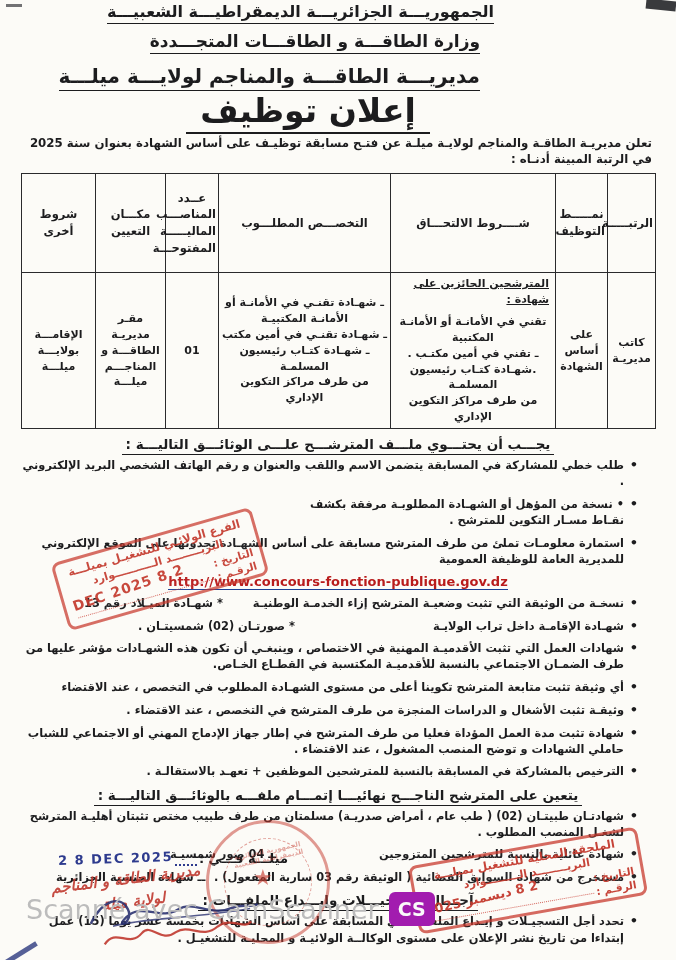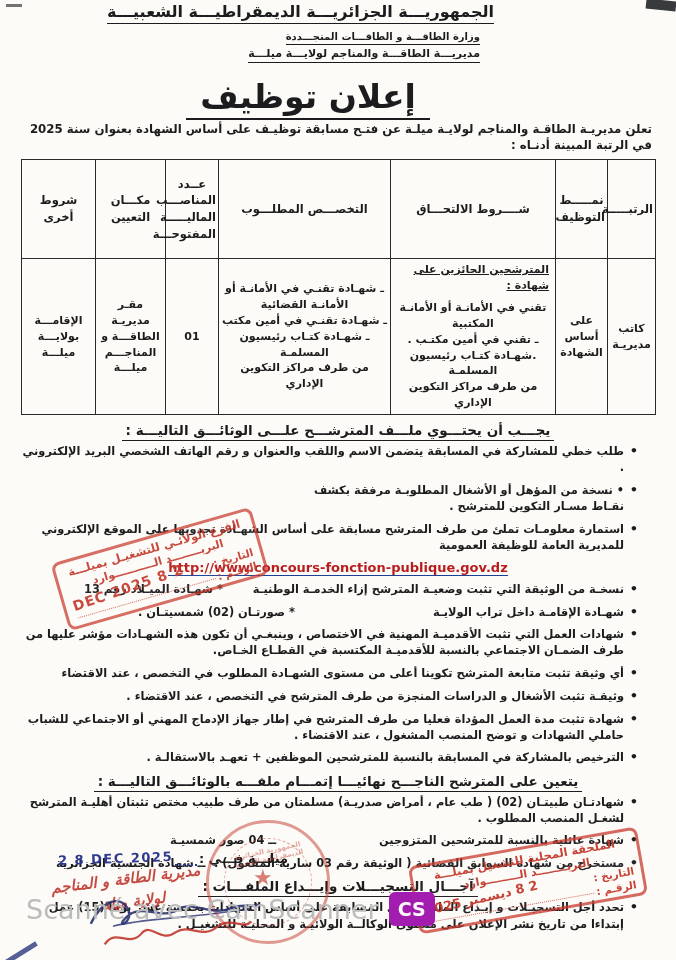--- a/index.html
+++ b/index.html
@@ -11,22 +11,22 @@
   
   .artifact{position:absolute;background:#16181c;}
   .art-tr{top:0;left:646px;width:30px;height:10px;transform:rotate(6deg);opacity:.85;}
   .art-tl{top:4px;left:6px;width:16px;height:3px;opacity:.6;}
   .art-bl{bottom:2px;left:-6px;width:46px;height:5px;transform:rotate(-32deg);background:#2c3a7e;opacity:.8;}
 
   
   .hdr{padding-top:2px;}
   .hdr div{font-weight:700;width:fit-content;border-bottom:1.6px solid #1c1c1e;padding-bottom:2px;}
   .hdr-1{font-size:16px;margin:0 182px 7px 0;}
-  .hdr-2{font-size:10px;margin:0 196px 2px 0;}
-  .hdr-3{font-size:11px;margin:0 196px 14px 0;}
+  .hdr-2{font-size:17px;margin:0 196px 10px 0;}
+  .hdr-3{font-size:20px;margin:0 196px 0 0;}
 
   .doc-title{
     text-align:center;font-size:33px;font-weight:700;letter-spacing:2px;
     margin:0 60px 2px 0;
   }
   .doc-title span{border-bottom:2.4px solid #1c1c1e;padding:0 14px 2px;}
   .intro{font-size:11.8px;font-weight:700;padding:4px 24px 3px;line-height:1.35;}
 
   
   table.grid{
@@ -161,39 +161,39 @@
       <td>كاتب مديريـة</td>
       <td>على أساس الشهادة</td>
       <td>
         <span class="cond-title">المترشحين الحائزين على شهادة :</span>
         <span class="cell-line">تقني في الأمانـة أو الأمانـة المكتبية</span>
         <span class="cell-line">ـ تقني في أمين مكتـب .</span>
         <span class="cell-line">.شهـادة كتـاب رئيسيون المسلمـة</span>
         <span class="cell-line">من طرف مراكز التكوين الإداري</span>
       </td>
       <td class="cell-lines-right">
-        <span class="cell-line">ـ شهـادة تقنـي في الأمانـة أو الأمانـة القضائية</span>
+        <span class="cell-line">ـ شهـادة تقنـي في الأمانـة أو الأمانـة المكتبيـة</span>
         <span class="cell-line">ـ شهـادة تقنـي في أمين مكتب</span>
         <span class="cell-line">ـ شهـادة كتـاب رئيسيون المسلمـة</span>
         <span class="cell-line">من طرف مراكز التكوين الإداري</span>
       </td>
       <td>01</td>
       <td>مقـر مديريـة الطاقـــة و المناجـــم ميلـــة</td>
       <td>الإقامـــة بولايـــة ميلـــة</td>
     </tr>
   </tbody>
     </table>
 
   <div class="sec-title">
     <span>يجـــب أن يحتـــوي ملـــف المترشـــح علـــى الوثائـــق التاليـــة :</span>
   </div>
   <ul class="blist">
     <li>طلب خطي للمشاركة في المسابقة يتضمن الاسم واللقب والعنوان و رقم الهاتف الشخصي البريد الإلكتروني .</li>
     <li class="dual">
-      <span class="left" style="white-space:normal;margin-left:6px;max-width:330px;">• نسخة من المؤهل أو الأشغال المطلوبـة مرفقة بكشف نقـاط مسـار التكوين للمترشح .</span>
+      <span class="left" style="white-space:normal;margin-left:6px;max-width:330px;">• نسخة من المؤهل أو الشهـادة المطلوبـة مرفقة بكشف نقـاط مسـار التكوين للمترشح .</span>
     </li>
     <li>استمارة معلومـات تملئ من طرف المترشح مسابقة على أساس الشهـادة تجدونها على الموقع الإلكتروني للمديرية العامة للوظيفة العمومية</li>
   </ul>
   <div class="url-line">
     <span>http://www.concours-fonction-publique.gov.dz</span>
   </div>
   <ul class="blist">
     <li class="dual">
       <span>نسخـة من الوثيقة التي تثبت وضعيـة المترشح إزاء الخدمـة الوطنيـة</span>
       <span class="left">* شهـادة الميـلاد رقم 13</span>

